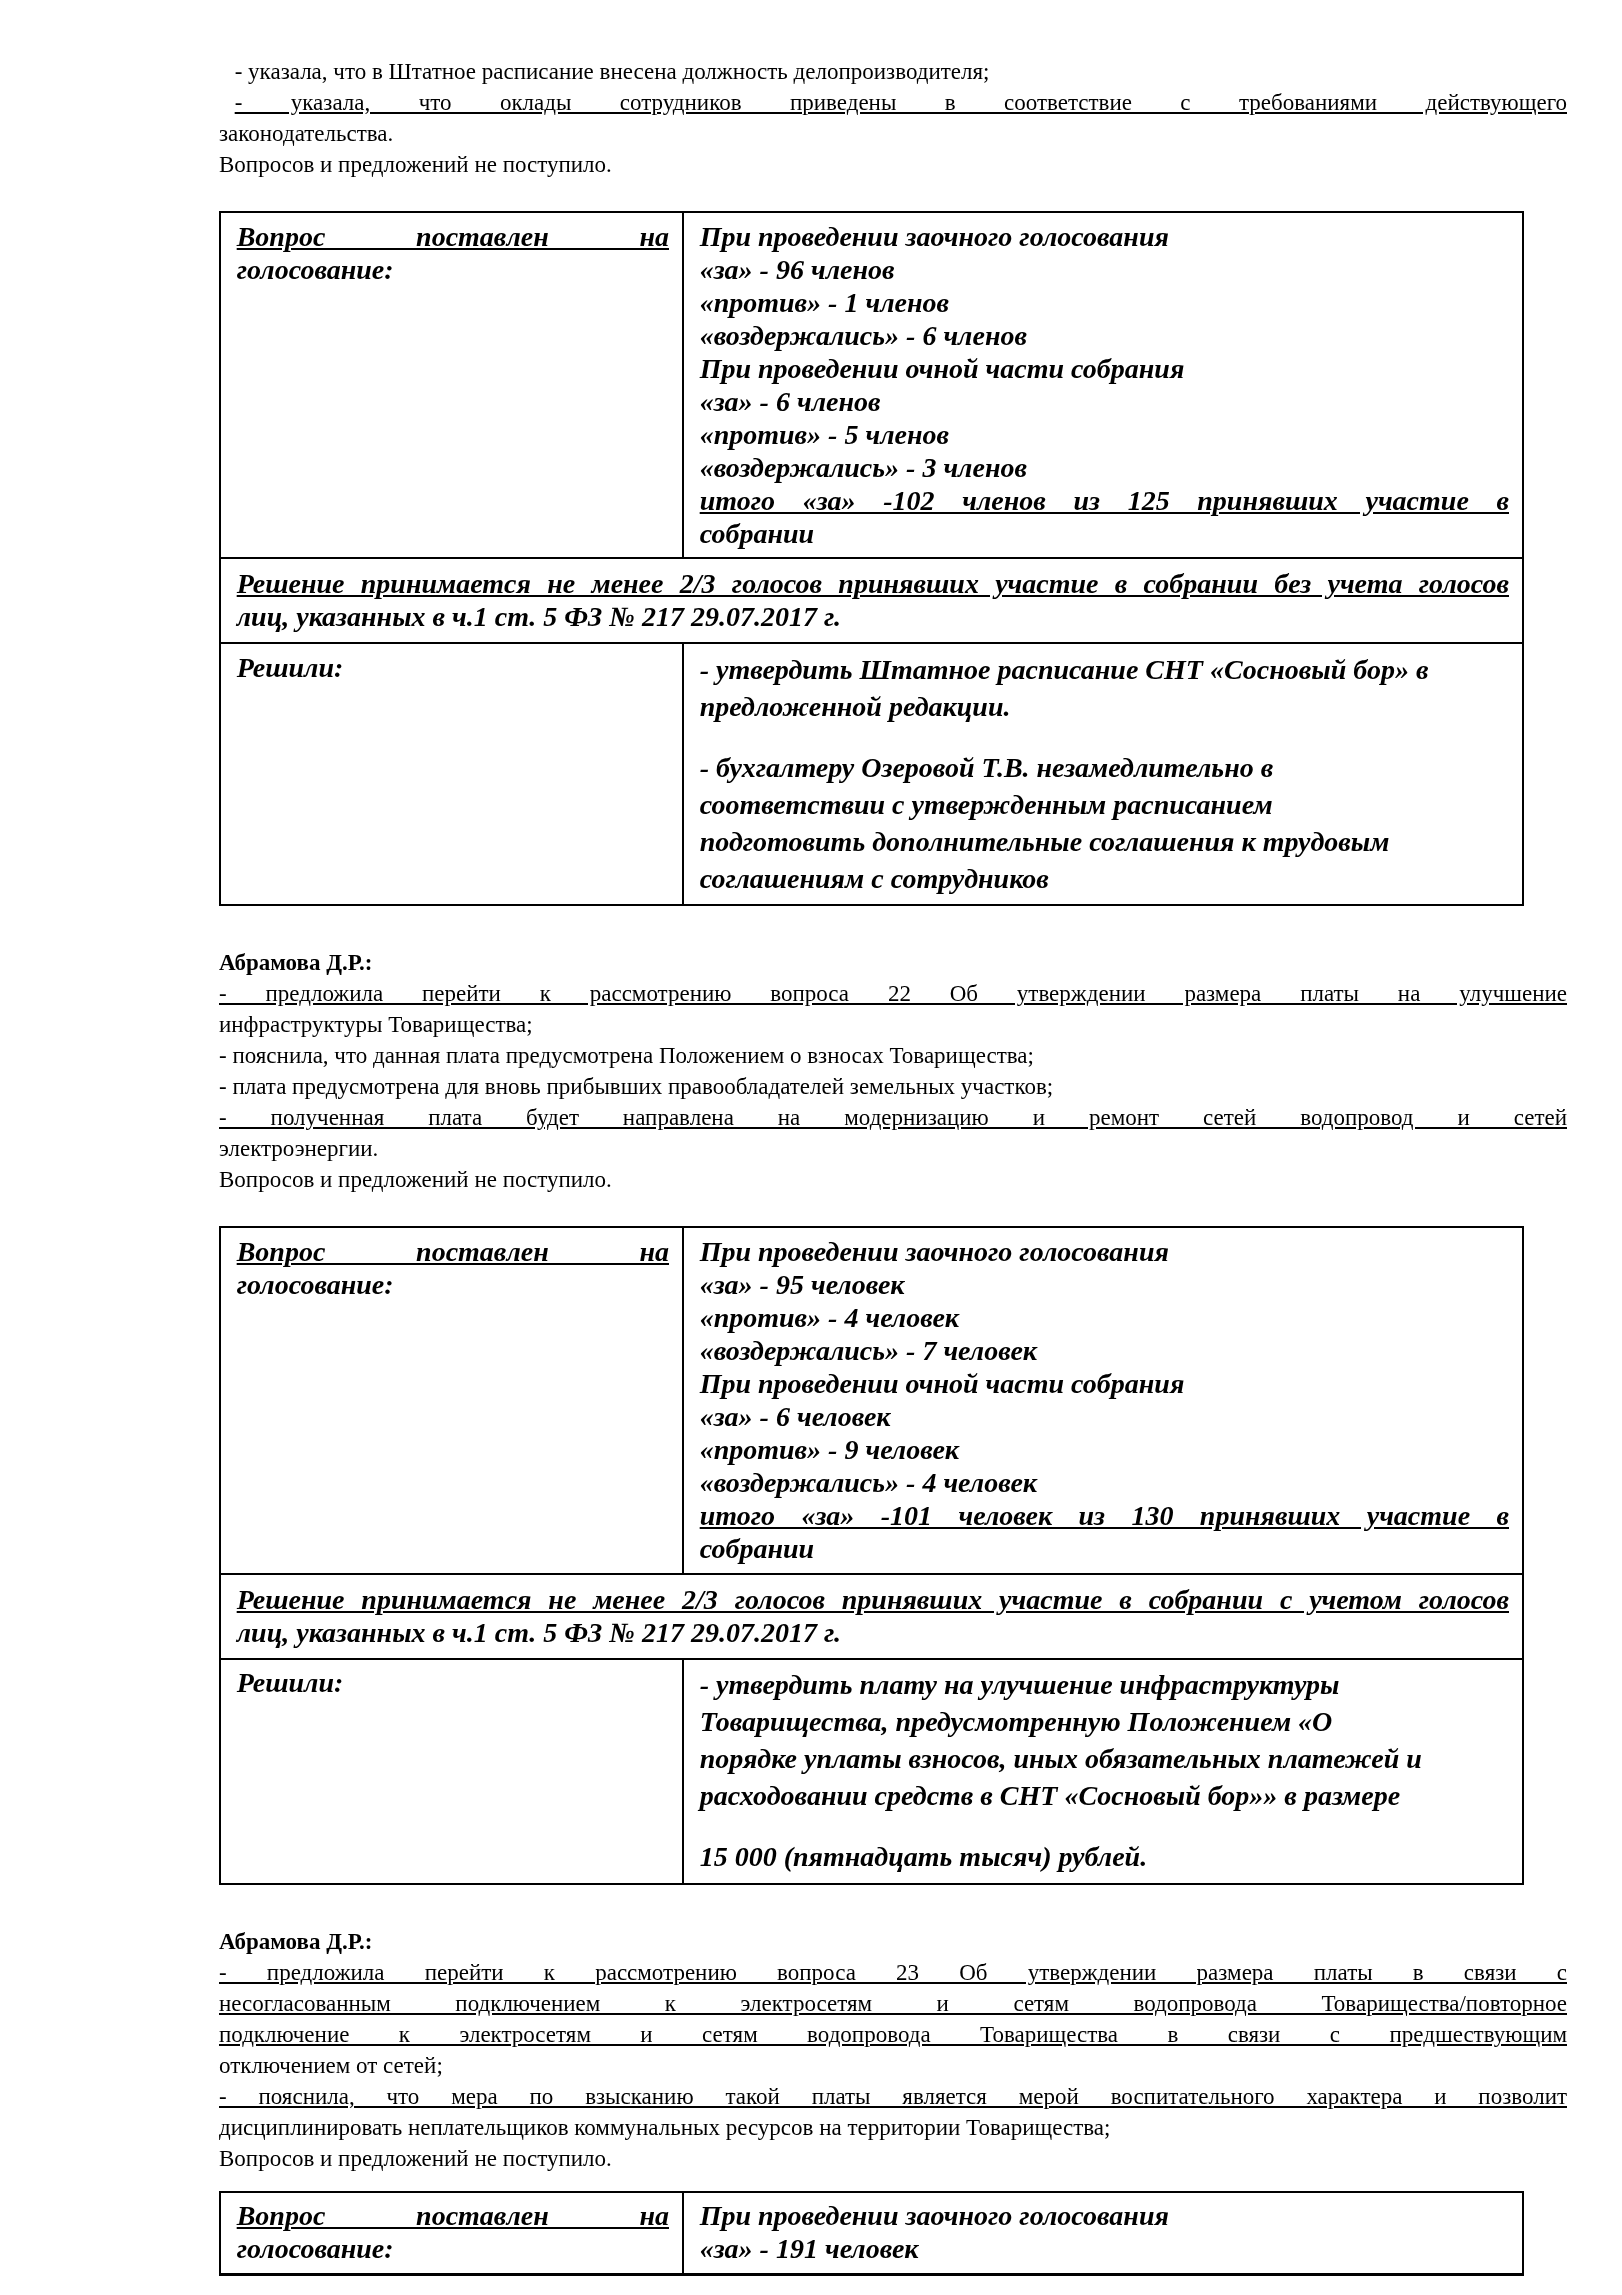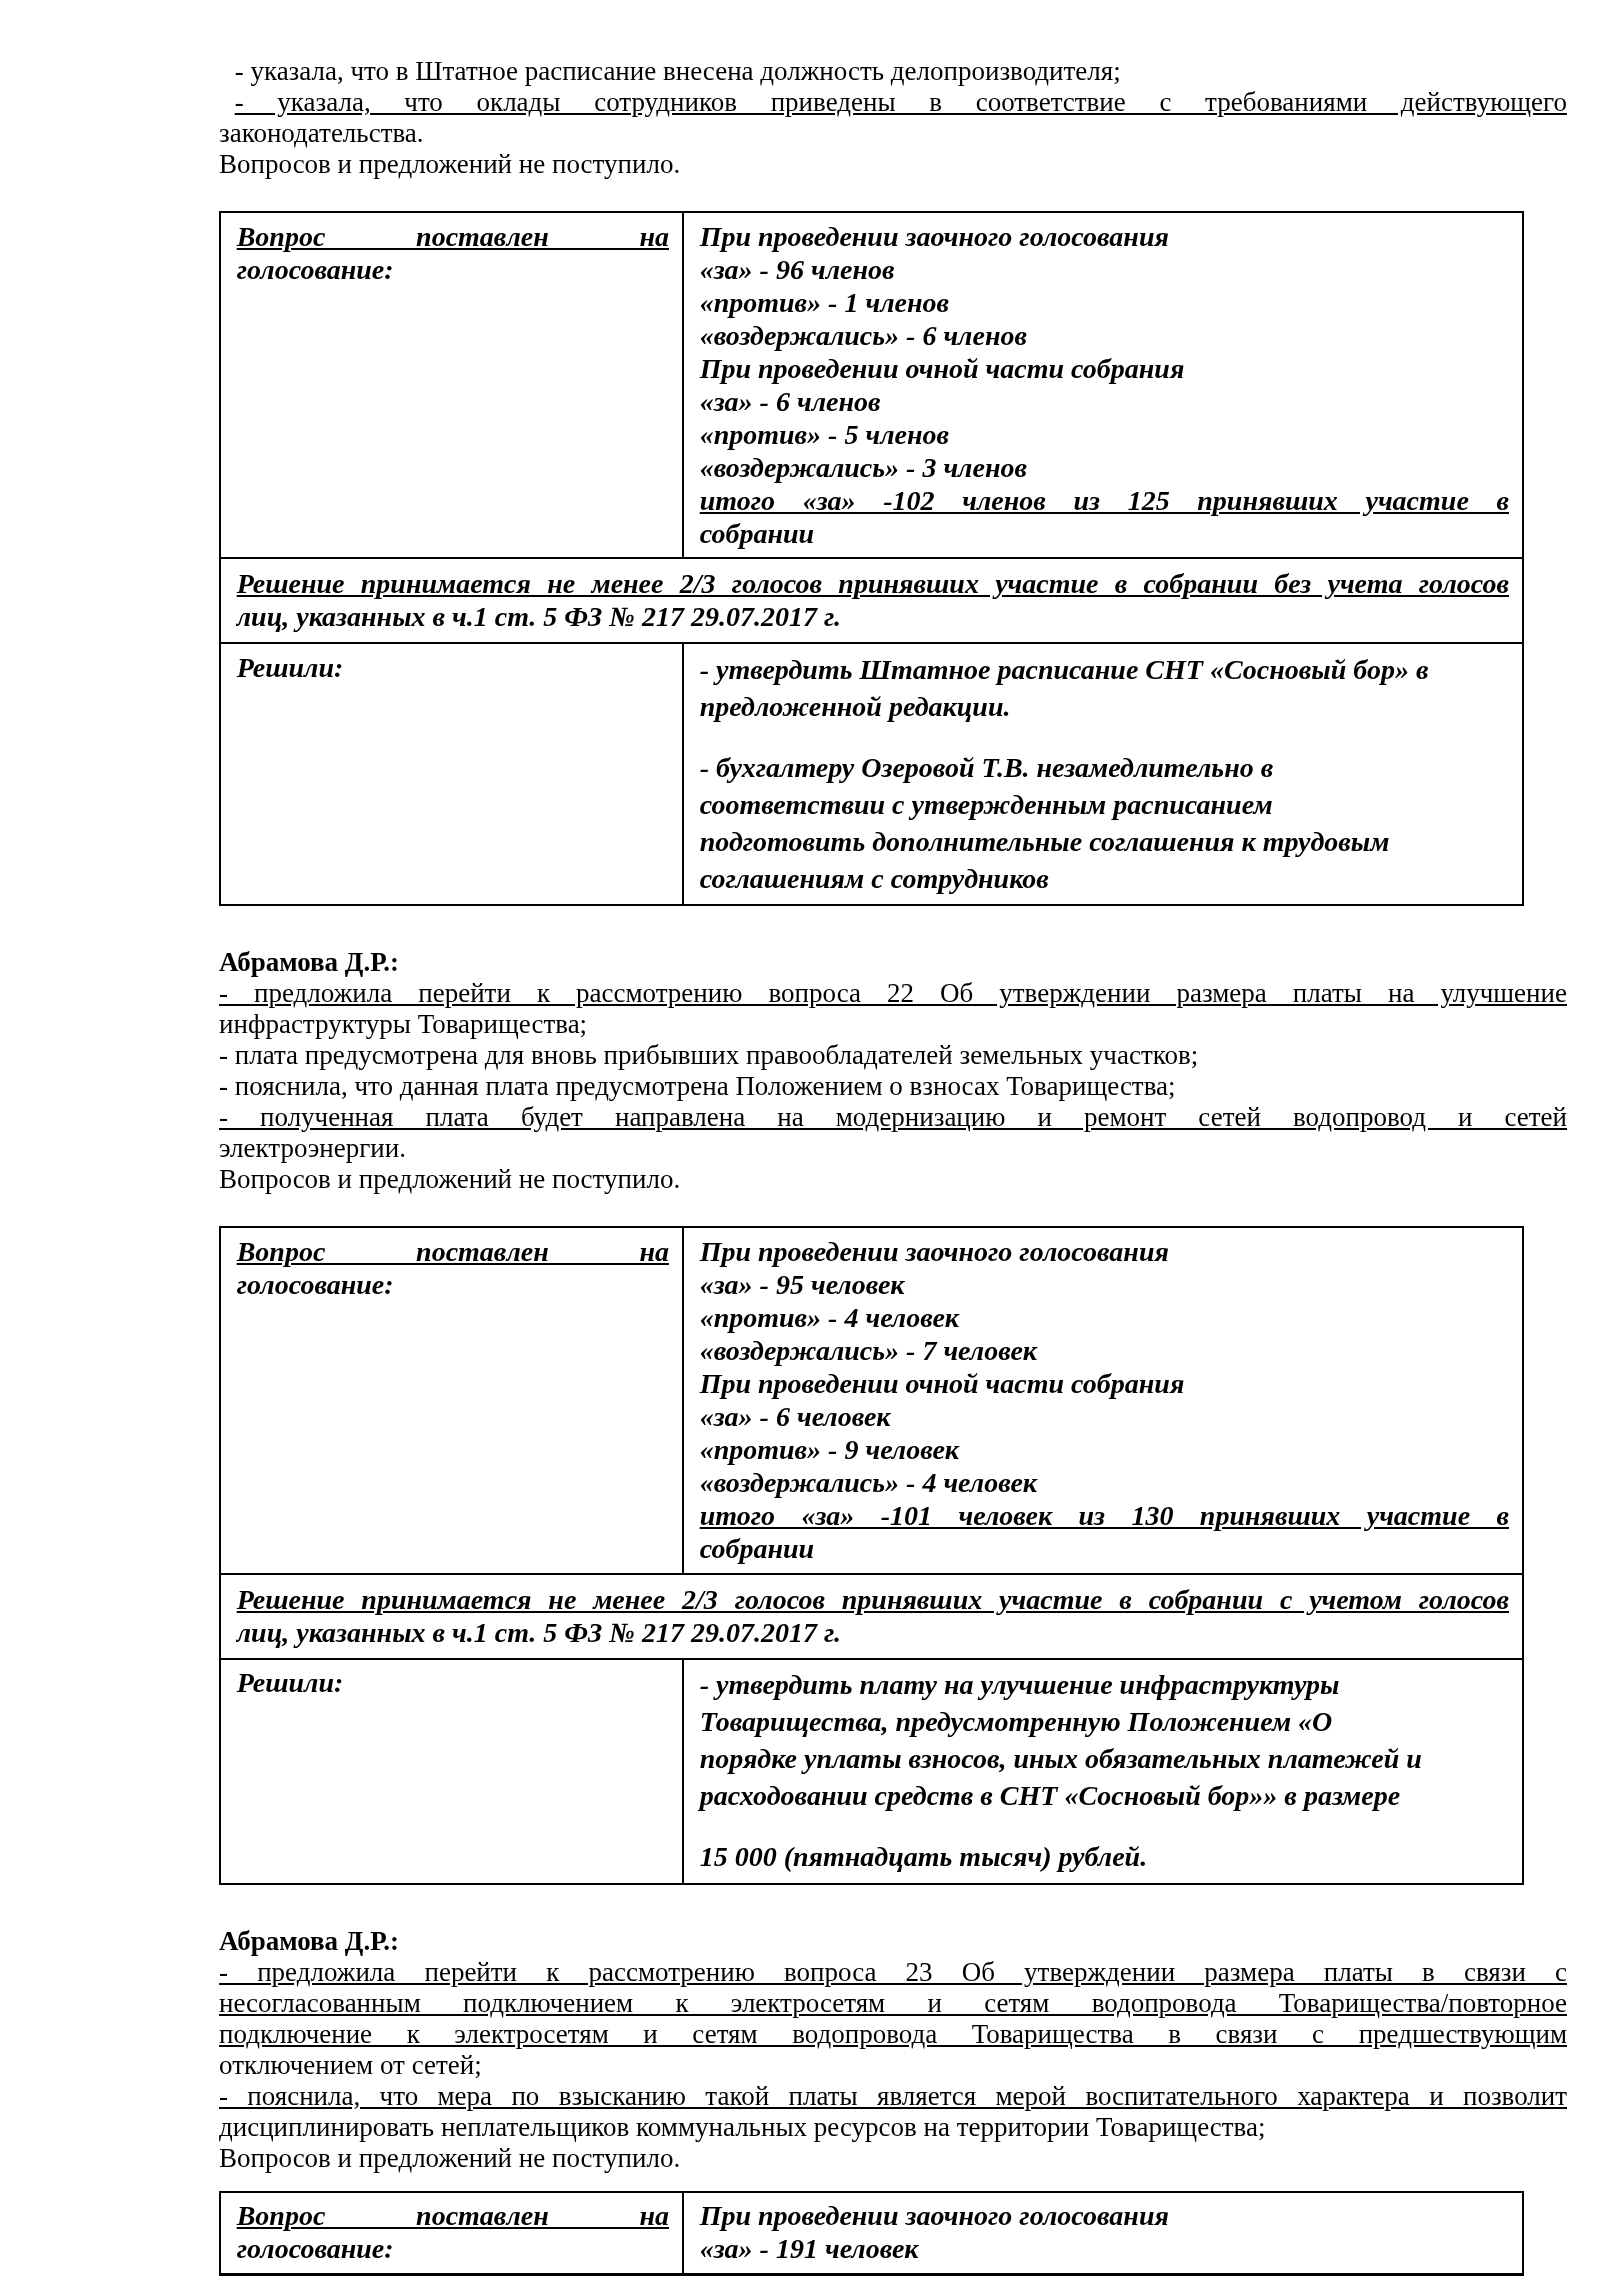--- a/index.html
+++ b/index.html
@@ -6,21 +6,21 @@
   body{
     width:1623px;height:2295px;overflow:hidden;
     background:#ffffff;color:#000000;
     font-family:"Liberation Serif","DejaVu Serif",serif;
   }
   .page{
     box-sizing:border-box;width:1623px;height:2295px;
     padding:56px 56px 0 219px;
   }
   
-  .bodyline{font-size:27px;line-height:31px;margin:0;text-align:left;}
+  .bodyline{font-size:23px;line-height:31px;margin:0;text-align:left;}
   .just{text-align:justify;text-align-last:justify;text-decoration:underline;}
   .indent{padding-left:15.7px;}
   .speaker{font-weight:bold;}
   .gap-lg{margin-top:41px;}
   
   table.vote{
     border-collapse:collapse;table-layout:fixed;
     width:1305px;margin-top:31px;
     font-weight:bold;font-style:italic;
     font-size:28px;line-height:33px;
@@ -91,22 +91,22 @@
         <div class="vline">соглашениям с сотрудников</div>
       </td>
     </tr>
   </tbody>
     </table>
 
   <div>
     <p class="bodyline speaker gap-lg">Абрамова Д.Р.:</p>
     <p class="bodyline just">- предложила перейти к рассмотрению вопроса 22 Об утверждении размера платы на улучшение</p>
     <p class="bodyline">инфраструктуры Товарищества;</p>
+    <p class="bodyline">- пояснила, что данная плата предусмотрена Положением о взносах Товарищества;</p>
     <p class="bodyline">- плата предусмотрена для вновь прибывших правообладателей земельных участков;</p>
-    <p class="bodyline">- пояснила, что данная плата предусмотрена Положением о взносах Товарищества;</p>
     <p class="bodyline just">- полученная плата будет направлена на модернизацию и ремонт сетей водопровод и сетей</p>
     <p class="bodyline">электроэнергии.</p>
     <p class="bodyline">Вопросов и предложений не поступило.</p>
   </div>
 
   <table class="vote">
     <colgroup>
         <col style="width:463px">
         <col>
       </colgroup>

